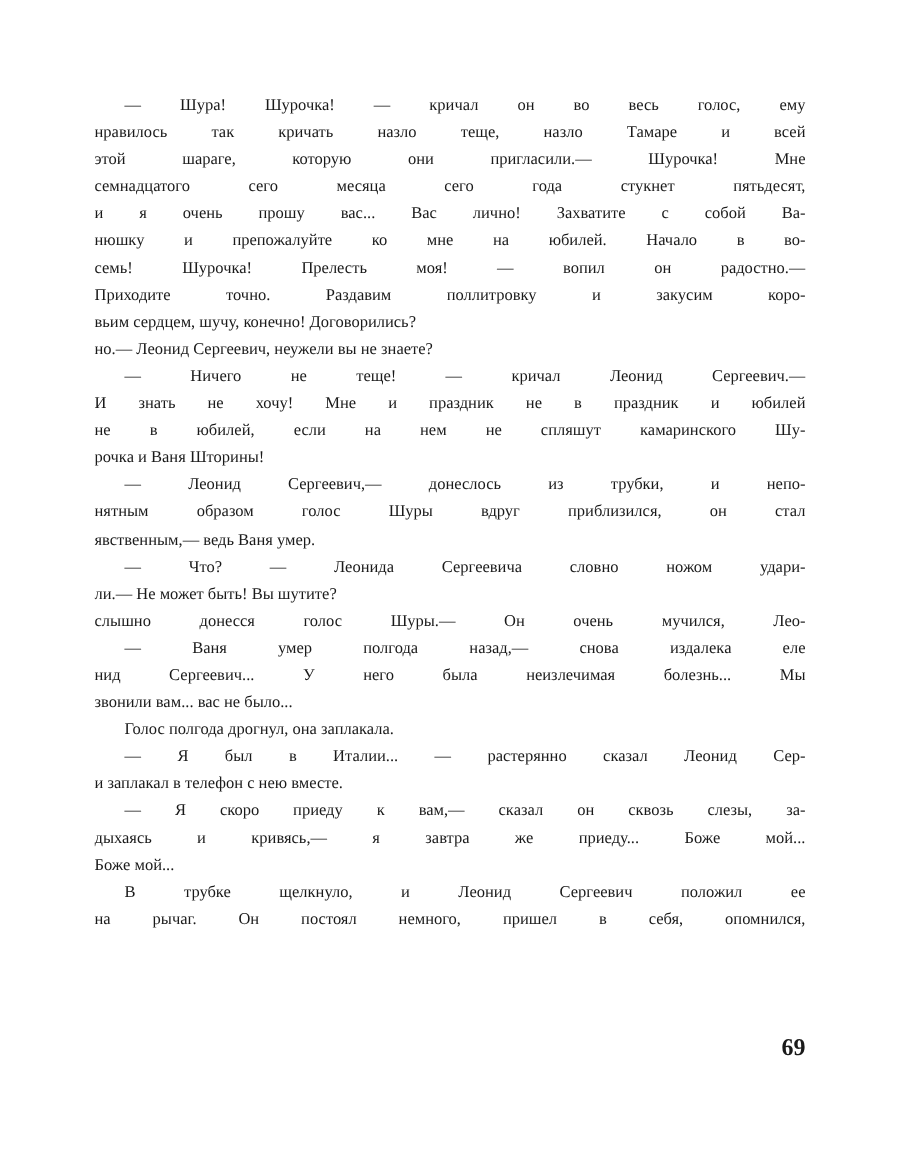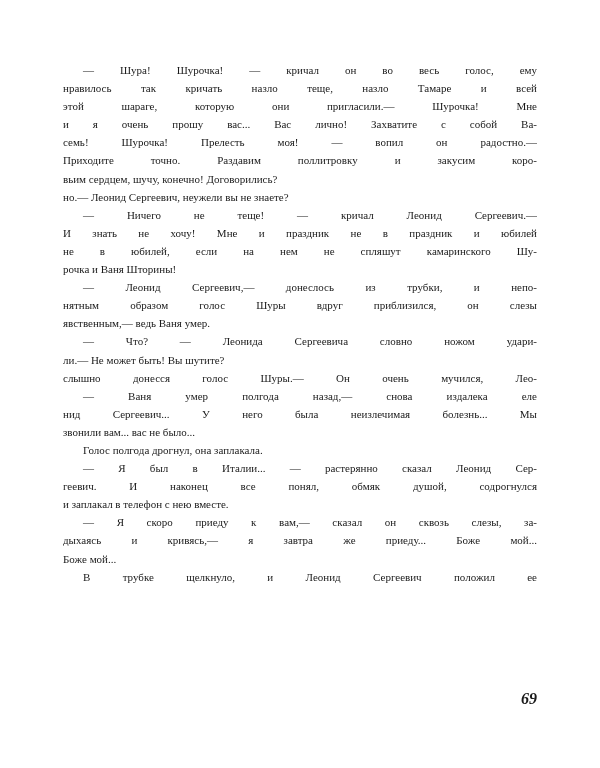--- a/index.html
+++ b/index.html
@@ -25,51 +25,52 @@
   .line.last { text-align-last: left; }
   .line.indent { padding-left: 20px; }
   .page-number {
     position: absolute;
     right: 63px;
     top: 690px;
     font-family: "Liberation Serif", "DejaVu Serif", serif;
     font-size: 16px;
     font-weight: bold;
     color: #1a1a1a;
-    font-style: italic;
   }
 </style>
 </head>
 <body>
 
 <div class="page">
   <span class="line indent">— Шура! Шурочка! — кричал он во весь голос, ему</span>
   <span class="line">нравилось так кричать назло теще, назло Тамаре и всей</span>
   <span class="line">этой шараге, которую они пригласили.— Шурочка! Мне</span>
+  <span class="line">семнадцатого сего месяца сего года стукнет пятьдесят,</span>
   <span class="line">и я очень прошу вас... Вас лично! Захватите с собой Ва-</span>
+  <span class="line">нюшку и препожалуйте ко мне на юбилей. Начало в во-</span>
   <span class="line">семь! Шурочка! Прелесть моя! — вопил он радостно.—</span>
   <span class="line">Приходите точно. Раздавим поллитровку и закусим коро-</span>
   <span class="line last">вьим сердцем, шучу, конечно! Договорились?</span>
   <span class="line last">но.— Леонид Сергеевич, неужели вы не знаете?</span>
   <span class="line indent">— Ничего не теще! — кричал Леонид Сергеевич.—</span>
   <span class="line">И знать не хочу! Мне и праздник не в праздник и юбилей</span>
   <span class="line">не в юбилей, если на нем не спляшут камаринского Шу-</span>
   <span class="line last">рочка и Ваня Шторины!</span>
   <span class="line indent">— Леонид Сергеевич,— донеслось из трубки, и непо-</span>
-  <span class="line">нятным образом голос Шуры вдруг приблизился, он слезы</span>
+  <span class="line">нятным образом голос Шуры вдруг приблизился, он стал</span>
   <span class="line last">явственным,— ведь Ваня умер.</span>
   <span class="line indent">— Что? — Леонида Сергеевича словно ножом удари-</span>
   <span class="line last">ли.— Не может быть! Вы шутите?</span>
   <span class="line">слышно донесся голос Шуры.— Он очень мучился, Лео-</span>
   <span class="line indent">— Ваня умер полгода назад,— снова издалека еле</span>
   <span class="line">нид Сергеевич... У него была неизлечимая болезнь... Мы</span>
   <span class="line last">звонили вам... вас не было...</span>
   <span class="line indent last">Голос полгода дрогнул, она заплакала.</span>
   <span class="line indent">— Я был в Италии... — растерянно сказал Леонид Сер-</span>
-  <span class="line">геевич. И наконец все понял, обмяк душой, содрогнулся</span>
   <span class="line last">и заплакал в телефон с нею вместе.</span>
   <span class="line indent">— Я скоро приеду к вам,— сказал он сквозь слезы, за-</span>
   <span class="line">дыхаясь и кривясь,— я завтра же приеду... Боже мой...</span>
   <span class="line last">Боже мой...</span>
   <span class="line indent">В трубке щелкнуло, и Леонид Сергеевич положил ее</span>
+  <span class="line">на рычаг. Он постоял немного, пришел в себя, опомнился,</span>
 </div>
 
 <div class="page-number">69</div>
 
 </body></html>

